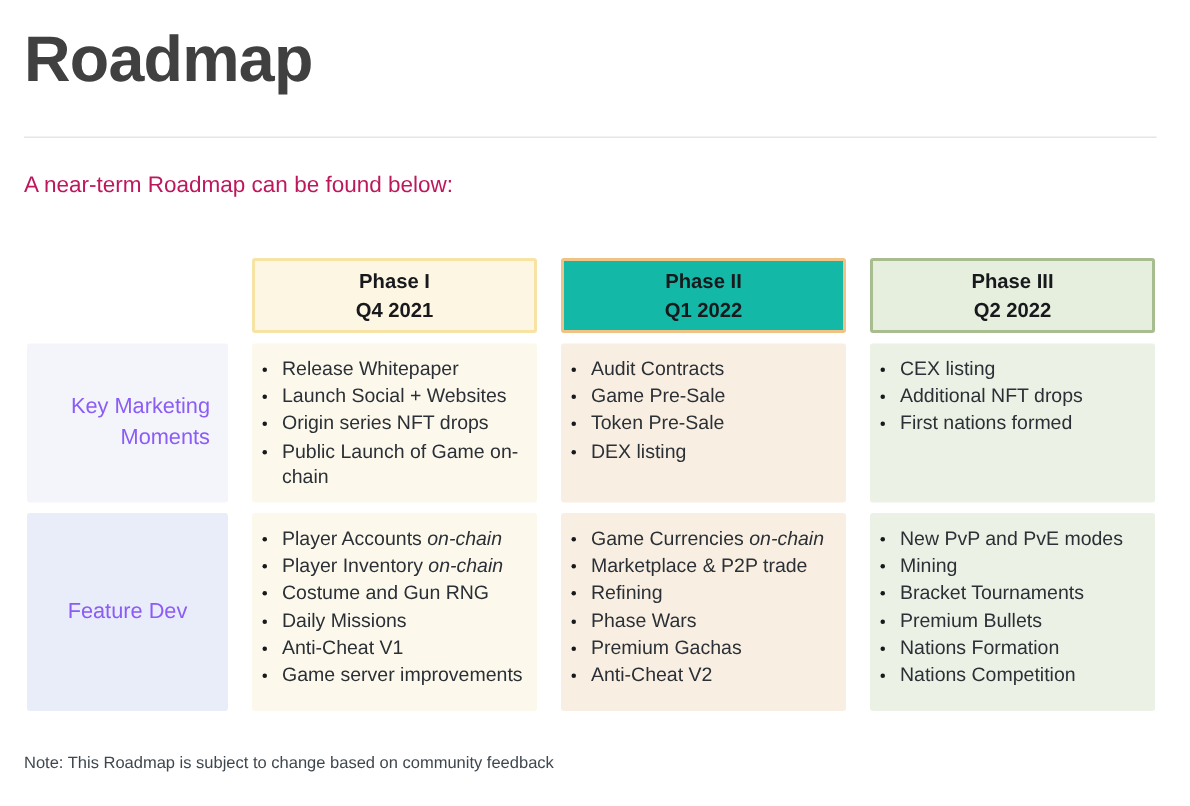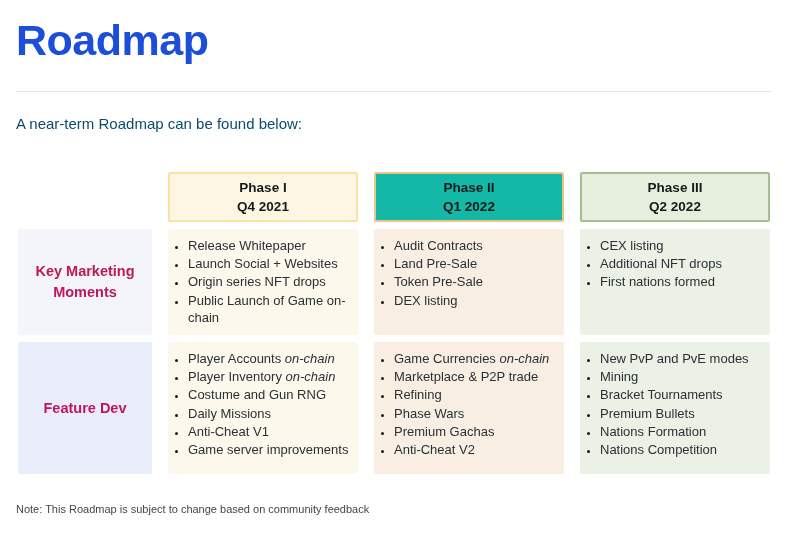--- a/index.html
+++ b/index.html
@@ -11,29 +11,29 @@
     height: 537px;
     overflow: hidden;
   }
   .page { width: 793px; height: 537px; padding: 12px 16px 0 16px; }
 
   h1.page-title {
     margin: 4px 0 0 0;
     font-size: 43px;
     line-height: 1.12;
     font-weight: 700;
-    color: #1d4ed8;
+    color: #404040;
     letter-spacing: -0.5px;
   }
   hr.divider {
     border: none;
     border-top: 1px solid #e2e5e9;
     margin: 27px 6px 0 0;
   }
-  p.intro { font-size: 15px; margin: 23px 0 0 0; color: #0c4a6e; }
+  p.intro { font-size: 15px; margin: 23px 0 0 0; color: #be185d; }
 
   .grid {
     margin: 40px 0 0 2px;
     display: grid;
     grid-template-columns: 134px 190px 190px 190px;
     gap: 7px 16px;
   }
   .corner { }
   .phase-header {
     height: 50px;
@@ -47,24 +47,24 @@
     font-size: 13.5px;
     line-height: 1.45;
     color: #17191c;
     text-align: center;
   }
   .row-label {
     border-radius: 2px;
     display: flex;
     align-items: center;
     justify-content: center;
-    text-align: center;
+    text-align: right;
     font-size: 14.5px;
-    font-weight: 700;
-    color: #be185d;
+    font-weight: 400;
+    color: #8b5cf6;
     padding: 0 12px;
     line-height: 1.45;
   }
   .cell {
     border-radius: 2px;
     padding: 8px 4px 8px 0;
   }
   .cell.r-marketing { min-height: 106px; }
   .cell.r-features  { min-height: 132px; }
   ul.bullets {
@@ -120,21 +120,21 @@
           <li><span>Release Whitepaper</span></li>
           <li><span>Launch Social + Websites</span></li>
           <li><span>Origin series NFT drops</span></li>
           <li><span>Public Launch of Game on-chain</span></li>
         </ul>
     </div>
 
     <div class="cell r-marketing" style="background-color: rgb(248, 239, 226);">
       <ul class="bullets">
           <li><span>Audit Contracts</span></li>
-          <li><span>Land Pre-Sale</span></li>
+          <li><span>Game Pre-Sale</span></li>
           <li><span>Token Pre-Sale</span></li>
           <li><span>DEX listing</span></li>
         </ul>
     </div>
 
     <div class="cell r-marketing" style="background-color: rgb(235, 241, 229);">
       <ul class="bullets">
           <li><span>CEX listing</span></li>
           <li><span>Additional NFT drops</span></li>
           <li><span>First nations formed</span></li>

